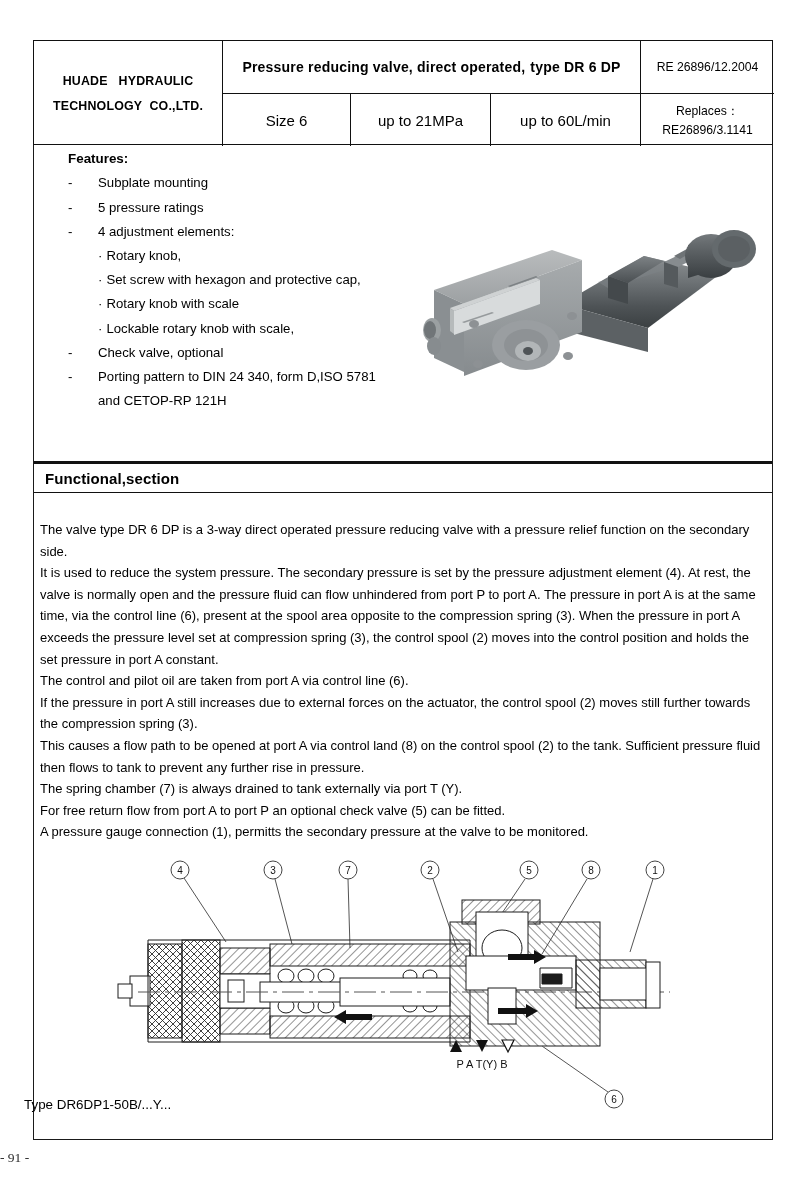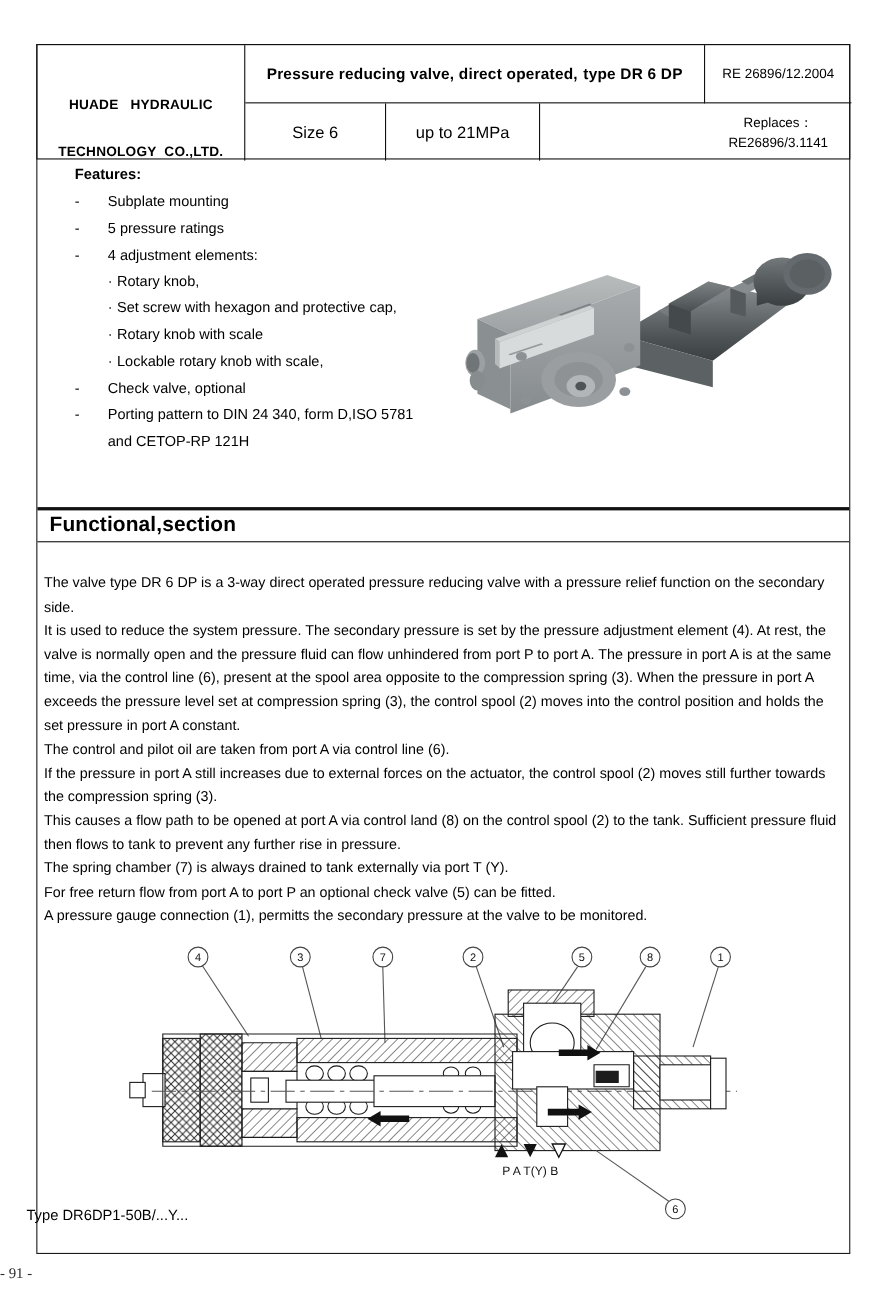--- a/index.html
+++ b/index.html
@@ -50,22 +50,22 @@
     border-bottom: 1.5px solid #111;
     padding: 1px 3px;
   }
   .hc.last-col { border-right: none; }
   .hc.last-row { border-bottom: none; }
 
   .company-cell {
     grid-row: 1 / span 2;
     grid-column: 1;
     flex-direction: column;
-    justify-content: flex-end;
-    gap: 29px;
+    justify-content: center;
+    gap: 11px;
     font-weight: bold;
     font-size: 12.4px;
     letter-spacing: 0.2px;
     border-bottom: none;
   }
   .company-cell .line1 { white-space: pre; }
   .company-cell .line2 { white-space: pre; }
 
   .title-cell {
     grid-column: 2 / span 3;
@@ -144,21 +144,21 @@
     width: 738px;
     height: 32px;
     border-top: 3px solid #111;
     border-bottom: 1.2px solid #111;
     box-sizing: border-box;
     display: flex;
     align-items: center;
   }
   .fs-band .label {
     font-weight: bold;
-    font-size: 19px;
+    font-size: 15px;
     padding-left: 11px;
     letter-spacing: 0.1px;
   }
 
   
   .body-text {
     position: absolute;
     left: 40px;
     top: 519px;
     width: 728px;
@@ -209,20 +209,21 @@
     <span class="line1">HUADE   HYDRAULIC</span>
     <span class="line2">TECHNOLOGY  CO.,LTD.</span>
   </div>
   <div class="hc title-cell">
     <span>Pressure reducing valve, direct operated,</span>
     <span>type DR 6 DP</span>
   </div>
   <div class="hc re-cell last-col">RE 26896/12.2004</div>
   <div class="hc size-cell last-row">Size 6</div>
   <div class="hc press-cell last-row">up to 21MPa</div>
+  <div class="hc flow-cell last-row">up to 60L/min</div>
   <div class="hc replaces-cell last-col last-row">
     <span>Replaces：</span>
     <span>RE26896/3.1141</span>
   </div>
 </div>
 
 <div class="features">
   <div class="features-title">Features:</div>
 
   <div class="feat-row">

